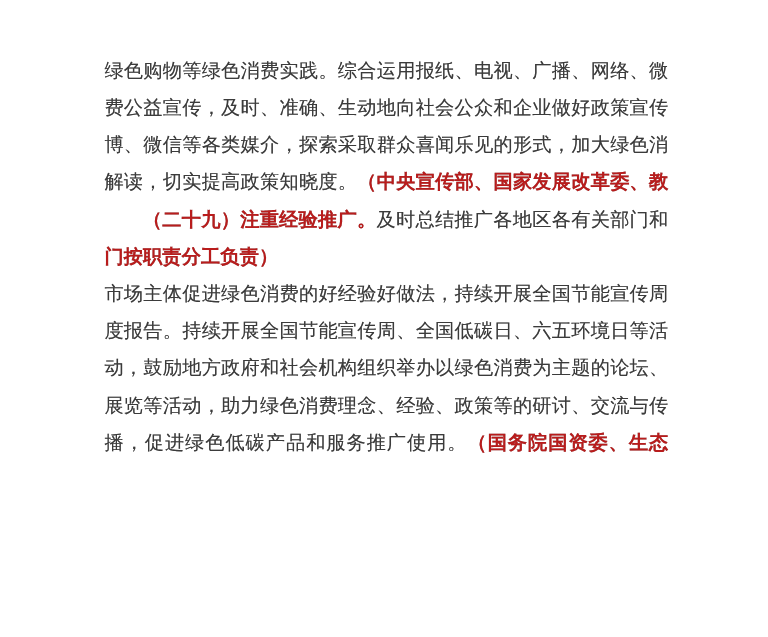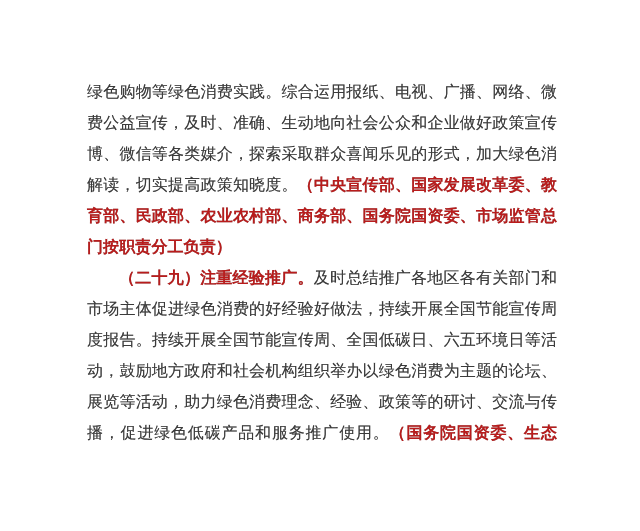--- a/index.html
+++ b/index.html
@@ -13,21 +13,20 @@
     height: 531px;
     background: #ffffff;
     overflow: hidden;
     font-family: "Liberation Serif", "DejaVu Serif", serif;
   }
   .textblock {
     position: absolute;
     left: 87px;
     top: 44px;
     width: 470px;
-    margin-top: 32px;
   }
   .line {
     height: 31px;
     line-height: 31px;
     font-size: 16px;
     color: #3b3b3b;
     text-align: justify;
     text-align-last: justify;
     text-justify: inter-ideograph;
     letter-spacing: 0.1px;
@@ -48,22 +47,21 @@
 </style>
 </head>
 <body>
 
 <div class="page">
   <div class="textblock">
       <div class="line"><span class="seg">绿色购物等绿色消费实践。综合运用报纸、电视、广播、网络、微</span></div>
       <div class="line"><span class="seg">费公益宣传，及时、准确、生动地向社会公众和企业做好政策宣传</span></div>
       <div class="line"><span class="seg">博、微信等各类媒介，探索采取群众喜闻乐见的形式，加大绿色消</span></div>
       <div class="line"><span class="seg">解读，切实提高政策知晓度。</span><span class="seg bold">（中央宣传部、国家发展改革委、教</span></div>
-      <div class="line"><span class="seg bold">育部、民政部、农业农村部、商务部、国务院国资委、市场监管总</span></div>
+      <div class="line indent"><span class="seg bold">（二十九）注重经验推广。</span><span class="seg">及时总结推广各地区各有关部门和</span></div>
       <div class="line para-end"><span class="seg bold">门按职责分工负责）</span></div>
-      <div class="line indent"><span class="seg bold">（二十九）注重经验推广。</span><span class="seg">及时总结推广各地区各有关部门和</span></div>
       <div class="line"><span class="seg">市场主体促进绿色消费的好经验好做法，持续开展全国节能宣传周</span></div>
       <div class="line"><span class="seg">度报告。持续开展全国节能宣传周、全国低碳日、六五环境日等活</span></div>
       <div class="line"><span class="seg">动，鼓励地方政府和社会机构组织举办以绿色消费为主题的论坛、</span></div>
       <div class="line"><span class="seg">展览等活动，助力绿色消费理念、经验、政策等的研讨、交流与传</span></div>
       <div class="line"><span class="seg">播，促进绿色低碳产品和服务推广使用。</span><span class="seg bold">（国务院国资委、生态</span></div>
     </div>
 </div>
 
 </body></html>

